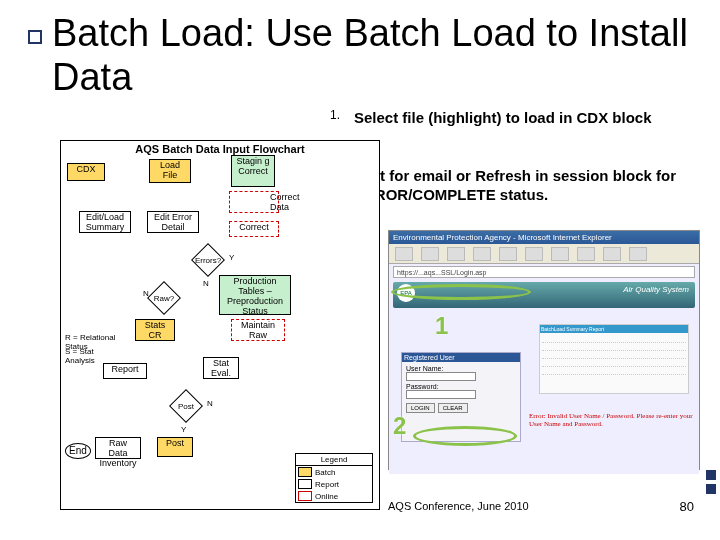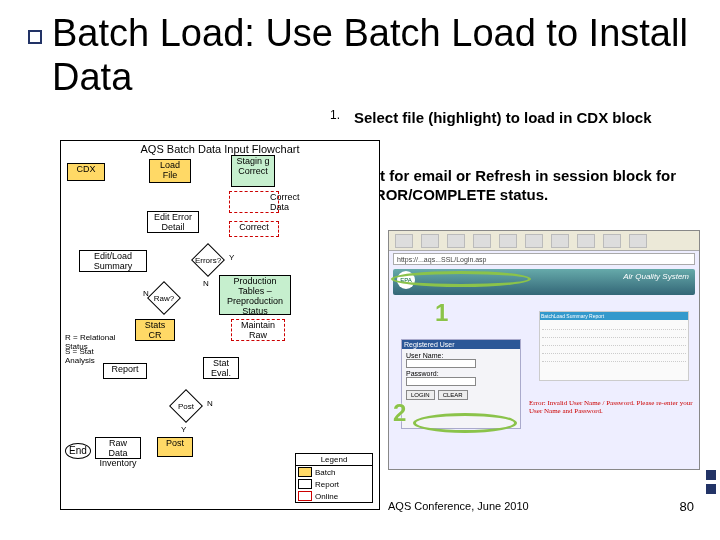--- a/index.html
+++ b/index.html
@@ -6,21 +6,21 @@
   body { width: 720px; height: 540px; background: #fff; font-family: Arial, sans-serif; position: relative; overflow: hidden; }
   .slide { position: relative; width: 100%; height: 100%; padding: 12px 28px; }
   .title-row { display: flex; align-items: flex-start; }
   .bullet { width: 14px; height: 14px; border: 2px solid #223366; background: #fff; margin-top: 18px; margin-right: 10px; flex: 0 0 auto; }
   .title { font-size: 38px; font-weight: 400; color: #000; line-height: 1.15; }
   .right-steps { position: absolute; left: 330px; top: 108px; width: 370px; font-size: 15px; font-weight: 700; color: #000; }
   .step-row { display: flex; margin-bottom: 12px; }
   .step-num { width: 24px; font-weight: 400; font-size: 12px; }
   .step-text { flex: 1; line-height: 1.3; }
   .flowchart { position: absolute; left: 60px; top: 140px; width: 320px; height: 370px; border: 1px solid #000; font-size: 10px; background: #fff; }
-  .fc-title { text-align: center; font-weight: 400; font-size: 11px; padding: 2px 4px; }
+  .fc-title { text-align: center; font-weight: 700; font-size: 11px; padding: 2px 4px; }
   .box { position: absolute; border: 1px solid #000; background: #fff; padding: 1px 3px; text-align: center; font-size: 9px; line-height: 1.1; }
   .orange { background: #ffd966; }
   .green { background: #c6efce; }
   .dashed { border-style: dashed; }
   .diamond { position: absolute; width: 34px; height: 34px; }
   .diamond .d { width: 24px; height: 24px; border: 1px solid #000; transform: rotate(45deg); position: absolute; left: 5px; top: 5px; background: #fff; }
   .diamond .dl { position: absolute; left: 0; top: 0; width: 34px; height: 34px; font-size: 8px; display: flex; align-items: center; justify-content: center; }
   .legend { position: absolute; right: 6px; bottom: 6px; width: 78px; border: 1px solid #000; font-size: 8px; }
   .legend-title { text-align: center; font-weight: 400; border-bottom: 1px solid #000; padding: 1px; }
   .legend-row { display: flex; align-items: center; padding: 1px 2px; gap: 3px; }
@@ -79,21 +79,21 @@
   <div class="flowchart">
     <div class="fc-title">AQS Batch Data Input Flowchart</div>
 
     <div class="box orange" style="left:6px; top:22px; width:38px; height:18px;">CDX</div>
     <div class="box orange" style="left:88px; top:18px; width:42px; height:24px;">Load File</div>
     <div class="box green" style="left:170px; top:14px; width:44px; height:32px;">Stagin
 g
 Correct</div>
     <div class="box dashed" style="left:168px; top:50px; width:50px; height:22px; border-color:#c00; color:#000;padding-left:40px;">Correct Data</div>
 
-    <div class="box" style="left:18px; top:70px; width:68px; height:22px;margin-top:39px;">Edit/Load Summary</div>
+    <div class="box" style="left:18px; top:70px; width:52px; height:22px;">Edit/Load Summary</div>
     <div class="box" style="left:86px; top:70px; width:52px; height:22px;">Edit Error Detail</div>
     <div class="box dashed" style="left:168px; top:80px; width:50px; height:16px; border-color:#c00;">Correct</div>
 
     <div class="diamond" style="left:130px; top:102px;">
       <div class="d"></div>
         <div class="dl">Errors?</div>
     </div>
     <span class="yn" style="left:168px; top:112px;">Y</span>
     <span class="yn" style="left:142px; top:138px;">N</span>
 
@@ -137,20 +137,21 @@
           <span>Report</span>
         </div>
       <div class="legend-row">
           <div class="legend-sw dashed" style="border-color:#c00;"></div>
           <span>Online</span>
         </div>
     </div>
   </div>
 
   <div class="screenshot">
+    <div class="ss-title">Environmental Protection Agency - Microsoft Internet Explorer</div>
     <div class="ss-toolbar">
       <div></div>
       <div></div>
       <div></div>
       <div></div>
       <div></div>
       <div></div>
       <div></div>
       <div></div>
       <div></div>

